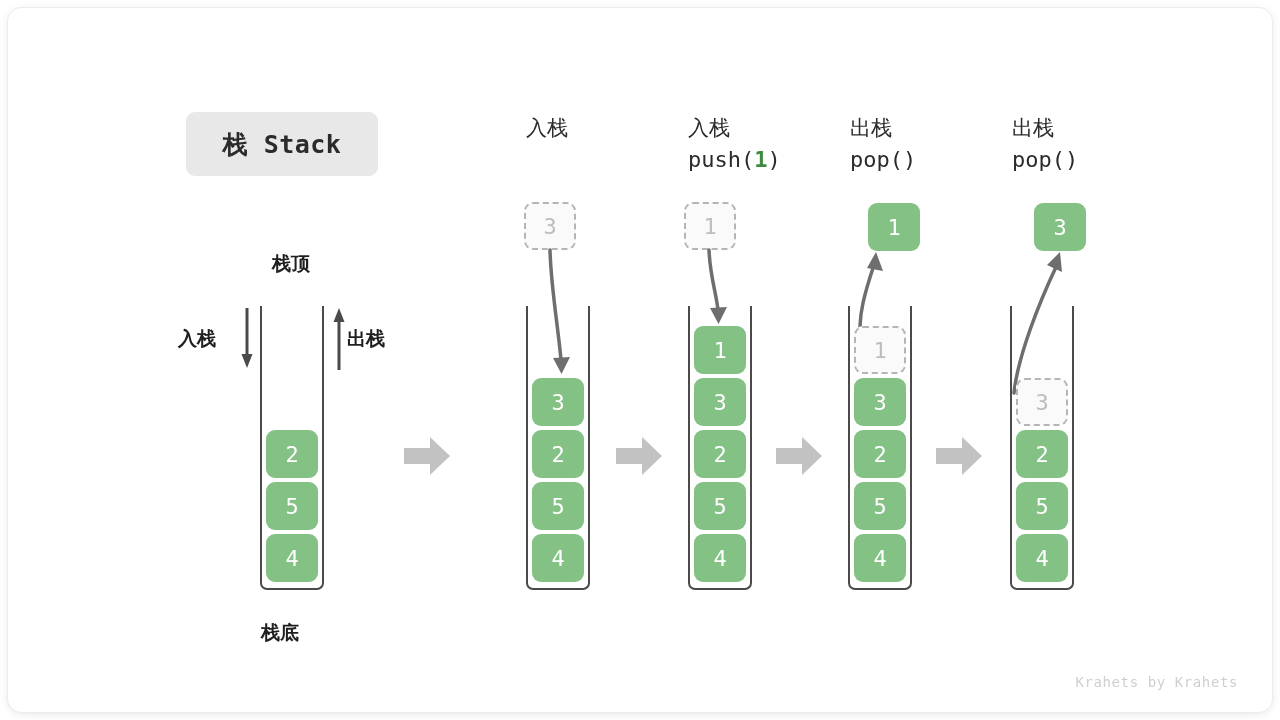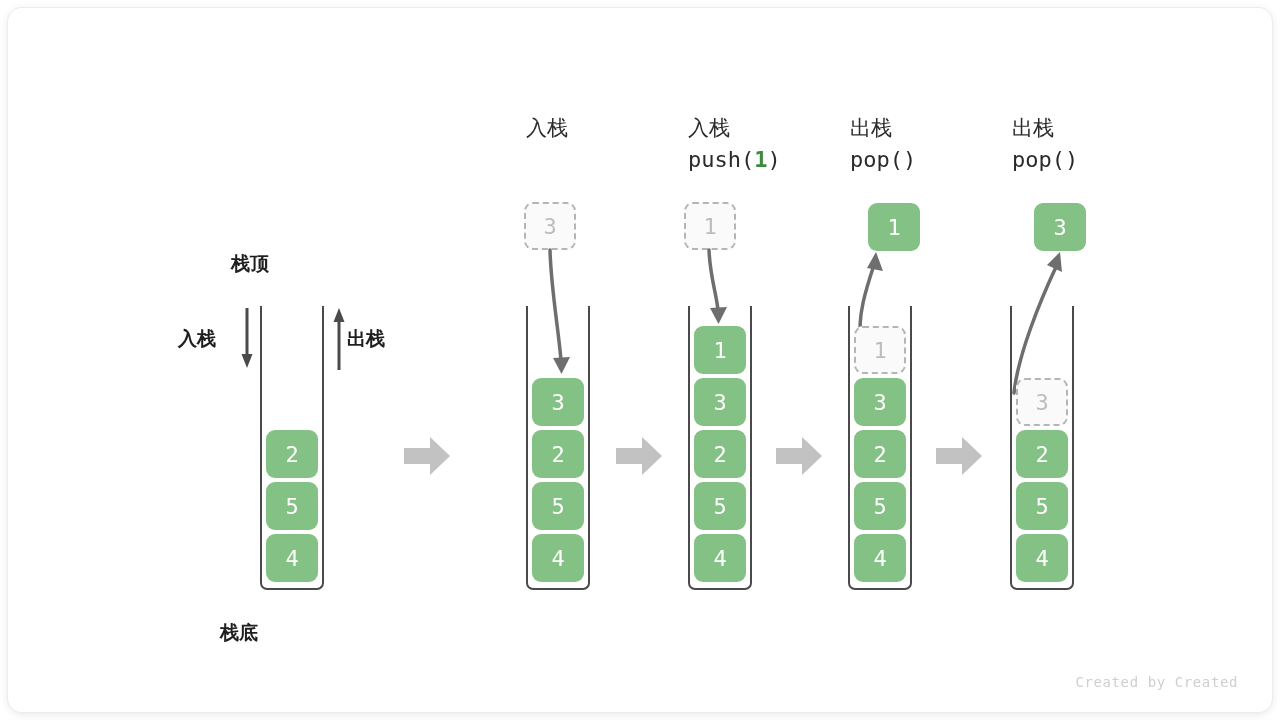--- a/index.html
+++ b/index.html
@@ -47,20 +47,21 @@
     font-weight: bold;
     color: #2b2b2b;
     letter-spacing: 0.5px;
   }
 
   
   .stack-cap-label {
     font-size: 19px;
     font-weight: bold;
     color: #1f1f1f;
+    text-align: center;
     width: 120px;
   }
   #label-top  { left: 223px; top: 243px; }
   #label-bottom { left: 212px; top: 612px; }
 
   
   .side-label {
     font-size: 19px;
     font-weight: bold;
     color: #1f1f1f;
@@ -164,20 +165,23 @@
     letter-spacing: 0.6px;
   }
 
   svg { display: block; overflow: visible; }
 </style>
 </head>
 <body>
 
 <div id="canvas">
 
+  <div id="title-badge" class="abs">
+    <span class="txt">栈 Stack</span>
+  </div>
 
   <div id="label-top" class="abs stack-cap-label">栈顶</div>
 
   <div id="side-push" class="abs side-label">入栈</div>
   <div class="abs" style="left:228px; top:300px;">
     <svg class="v-arrow" viewBox="0 0 22 62">
       <line x1="11" y1="0" x2="11" y2="50" stroke="#4a4a4a" stroke-width="3"></line>
       <path d="M11 60 L5.5 46 L16.5 46 Z" fill="#4a4a4a"></path>
     </svg>
   </div>
@@ -311,15 +315,15 @@
   <div class="abs stack-col" style="left:1002px; top:298px;">
     <div class="stack-container">
       <div class="cell spacer"></div>
       <div class="cell ghost">3</div>
       <div class="cell filled">2</div>
       <div class="cell filled">5</div>
       <div class="cell filled">4</div>
     </div>
   </div>
 
-  <div id="footer" class="abs">Created by Created</div>
+  <div id="footer" class="abs">Krahets by Krahets</div>
 
 </div>
 
 </body></html>

